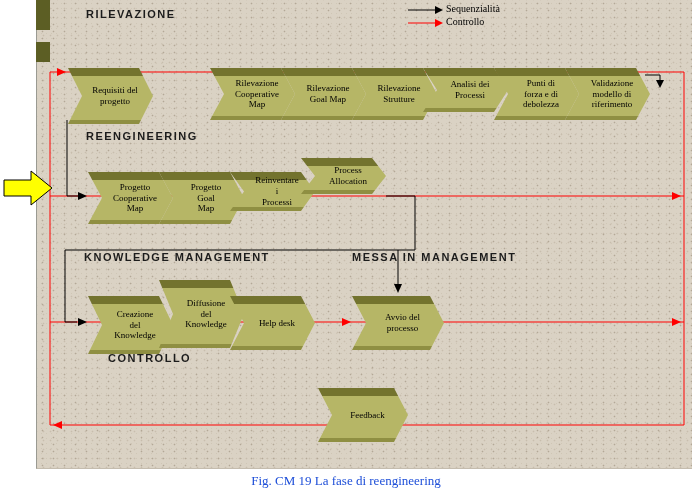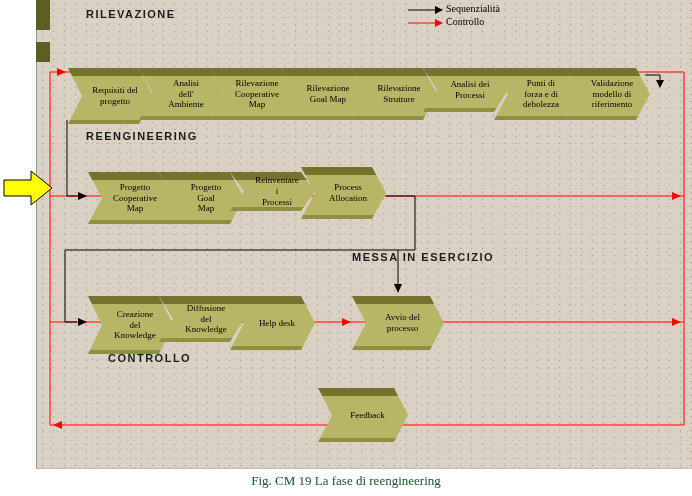--- a/index.html
+++ b/index.html
@@ -23,21 +23,21 @@
         font:9px/1.2 "Liberation Serif", serif;color:#000;white-space:pre-line;
         clip-path:polygon(0 0, calc(100% - 14px) 0, 100% 50%, calc(100% - 14px) 100%, 0 100%, 14px 50%);
         background:linear-gradient(to bottom,
           var(--chevron_bevel,#73732e) 0px, var(--chevron_bevel,#73732e) 8px,
           var(--chevron_body,#b6b666) 8px, var(--chevron_body,#b6b666) calc(100% - 4px),
           var(--chevron_shade,#8f8f42) calc(100% - 4px));}
   .hd{position:absolute;z-index:2;font-family:"Liberation Sans", sans-serif;font-weight:bold;
       font-size:11px;letter-spacing:1.5px;color:#1c1c1c;white-space:nowrap;}
   .leg{position:absolute;z-index:2;font:10px "Liberation Serif", serif;color:#000;white-space:nowrap;}
   .caption{position:absolute;top:473px;left:0;width:692px;text-align:center;
-      font:13px "Liberation Serif", serif;color:#14532d;z-index:2;}
+      font:13px "Liberation Serif", serif;color:#1d4ed8;z-index:2;}
 </style>
 </head>
 <body>
 
 <div class="page">
 
   <div class="canvas"></div>
   <div class="bar bar1"></div>
   <div class="bar bar2"></div>
 
@@ -80,28 +80,26 @@
     <g>
       <polygon points="4,180 31,180 31,171 52,188 31,205 31,196 4,196" style="fill:var(--highlight_arrow,#ffff00);stroke:#000;stroke-width:1"></polygon>
     </g>
   </svg>
 
   <span class="leg" style="left:446px;top:3px">Sequenzialità</span>
   <span class="leg" style="left:446px;top:16px">Controllo</span>
 
   <div class="hd" style="left:86px;top:8px">RILEVAZIONE</div>
   <div class="hd" style="left:86px;top:130px">REENGINEERING</div>
-  <div class="hd" style="left:352px;top:251px">MESSA IN ESERCIZIO</div>
+  <div class="hd" style="left:84px;top:251px">KNOWLEDGE MANAGEMENT</div>
+  <div class="hd" style="left:352px;top:251px">MESSA IN MANAGEMENT</div>
   <div class="hd" style="left:108px;top:352px">CONTROLLO</div>
 
   <div class="chev" style="left:68px;top:68px;width:85px;height:56px">Requisiti del
 progetto</div>
-  <div class="chev" style="left:139px;top:68px;width:85px;height:52px">Analisi
-dell'
-Ambiente</div>
   <div class="chev" style="left:210px;top:68px;width:85px;height:52px">Rilevazione
 Cooperative
 Map</div>
   <div class="chev" style="left:281px;top:68px;width:85px;height:52px">Rilevazione
 Goal Map</div>
   <div class="chev" style="left:352px;top:68px;width:85px;height:52px">Rilevazione
 Strutture</div>
   <div class="chev" style="left:423px;top:68px;width:85px;height:44px">Analisi dei
 Processi</div>
   <div class="chev" style="left:565px;top:68px;width:85px;height:52px">Validazione
@@ -113,27 +111,27 @@
 
   <div class="chev" style="left:88px;top:172px;width:85px;height:52px">Progetto
 Cooperative
 Map</div>
   <div class="chev" style="left:159px;top:172px;width:85px;height:52px">Progetto
 Goal
 Map</div>
   <div class="chev" style="left:230px;top:172px;width:85px;height:39px">Reinventare
 i
 Processi</div>
-  <div class="chev" style="left:301px;top:167px;width:85px;height:52px">Process
+  <div class="chev" style="left:301px;top:158px;width:85px;height:36px">Process
 Allocation</div>
 
   <div class="chev" style="left:88px;top:296px;width:85px;height:58px">Creazione
 del
 Knowledge</div>
-  <div class="chev" style="left:159px;top:296px;width:85px;height:46px">Diffusione
+  <div class="chev" style="left:159px;top:280px;width:85px;height:68px">Diffusione
 del
 Knowledge</div>
   <div class="chev" style="left:352px;top:296px;width:92px;height:54px">Avvio del
 processo</div>
 
   <div class="chev" style="left:230px;top:296px;width:85px;height:54px">Help desk</div>
 
   <div class="chev" style="left:318px;top:388px;width:90px;height:54px">Feedback</div>
 
   <div class="caption">Fig. CM 19 La fase di reengineering</div>

